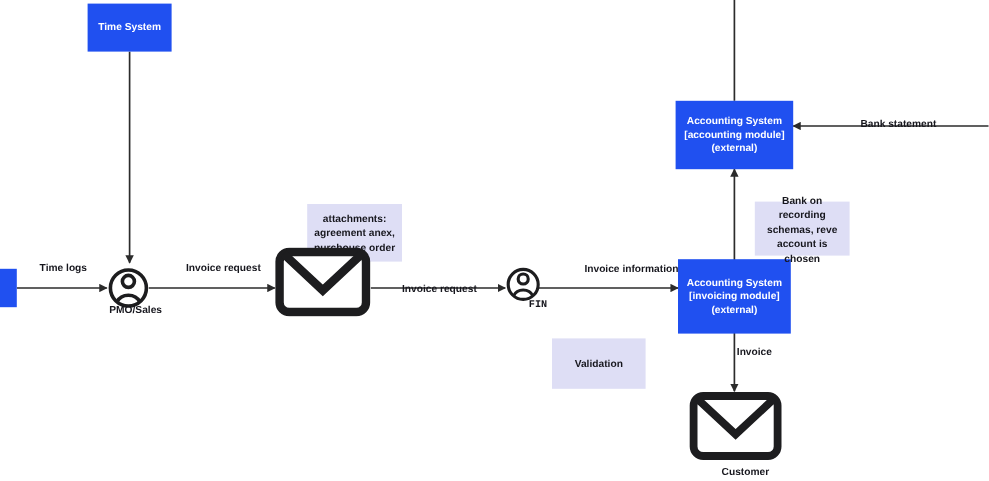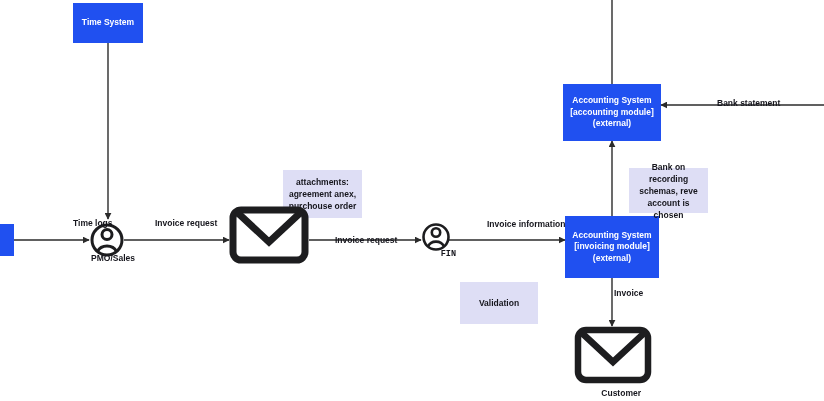--- a/index.html
+++ b/index.html
@@ -110,21 +110,21 @@
   </div>
 
   <div class="node-box" style="left:563px; top:84px; width:98px; height:57px;">
     <span>Accounting System [accounting module] (external)</span>
   </div>
 
   <div class="node-box" style="left:565px; top:216px; width:94px; height:62px;">
     <span>Accounting System [invoicing module] (external)</span>
   </div>
 
-  <div class="note-box" style="left:283px; top:170px; width:79px; height:48px;">
+  <div class="note-box" style="left:256px; top:170px; width:79px; height:48px;">
     <span>attachments: agreement anex, purchouse order</span>
   </div>
 
   <div class="note-box" style="left:460px; top:250px; width:78px; height:42px;margin-top:32px;">
     <span>Validation</span>
   </div>
 
   <div class="note-box" style="left:629px; top:168px; width:79px; height:45px;">
     <span>Bank on recording schemas, reve account is chosen</span>
   </div>
@@ -161,21 +161,21 @@
   <div class="icon-wrap" style="left:574px; top:326px; width:78px; height:58px;">
     <svg width="78" height="58" viewBox="0 0 78 58" xmlns="http://www.w3.org/2000/svg">
       <rect x="4" y="4" width="70" height="50" rx="8" ry="8" fill="#ffffff" stroke="#1d1d1f" stroke-width="6.5"></rect>
       <path d="M 10 9 L 39 36 L 68 9" fill="none" stroke="#1d1d1f" stroke-width="6.5" stroke-linecap="square" stroke-linejoin="miter"></path>
     </svg>
   </div>
   <div class="node-label" style="left:585px; top:388px; width:56px;">
     <span>Customer</span>
   </div>
 
-  <div class="edge-label" style="left:33px; top:218px;margin-left:40px;">
+  <div class="edge-label" style="left:33px; top:218px;">
     <span>Time logs</span>
   </div>
 
   <div class="edge-label" style="left:155px; top:218px;">
     <span>Invoice request</span>
   </div>
 
   <div class="edge-label" style="left:335px; top:235px;">
     <span>Invoice request</span>
   </div>

